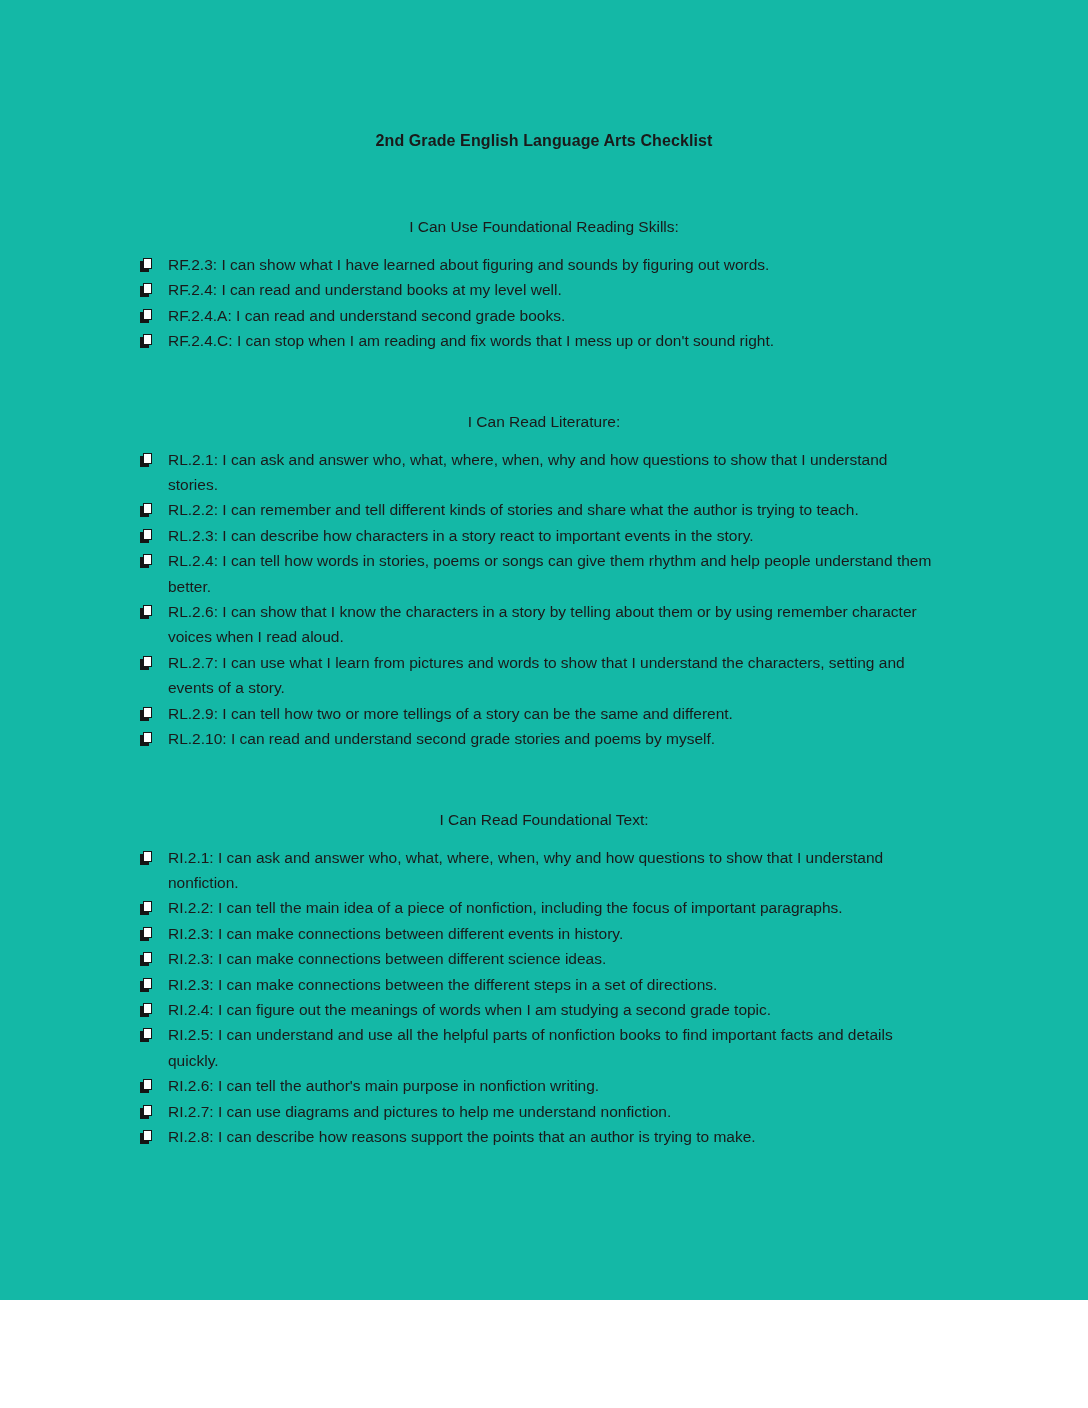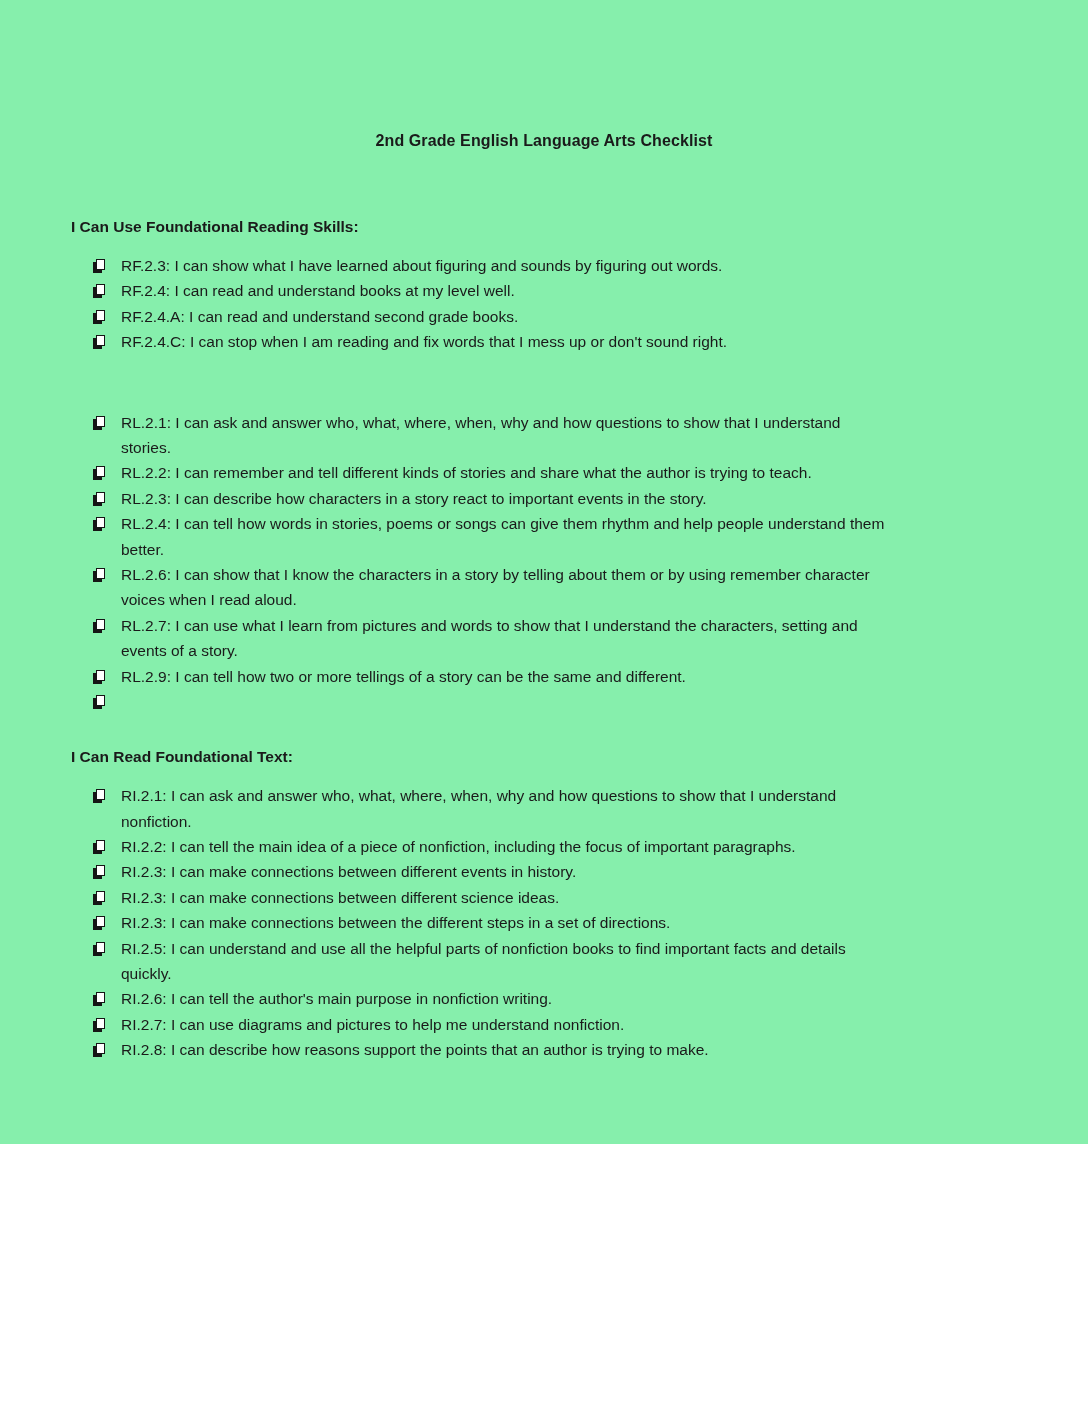--- a/index.html
+++ b/index.html
@@ -3,45 +3,46 @@
 <meta charset="utf-8">
 <style>
   html, body {
     margin: 0;
     padding: 0;
     background: #ffffff;
   }
   .page {
     position: relative;
     width: 1088px;
-    height: 1144px;
+    height: 1300px;
     margin: 0 auto;
-    background: #86efac;
+    background: #14b8a6;
     overflow: hidden;
     font-family: "Liberation Sans", "DejaVu Sans", sans-serif;
     color: #1a1a1a;
     box-sizing: border-box;
-    padding: 0 57px;
+    padding: 0 104px;
   }
   .doc-title {
     margin: 0;
     margin-top: 131px;
     text-align: center;
     font-size: 16px;
     font-weight: bold;
     line-height: 20px;
     letter-spacing: 0.1px;
   }
   .section { margin-top: 55px; }
   .section:first-child { margin-top: 63px; }
   .section-heading {
-    margin: 14px;
+    margin: 8px;
     font-size: 15.5px;
-    font-weight: bold;
+    font-weight: normal;
     line-height: 25px;
+    text-align: center;
   }
   ul.items {
     list-style: none;
     margin: 13px 0 0 0;
     padding: 0;
   }
   li.item {
     position: relative;
     padding-left: 64px;
     font-size: 15.5px;
@@ -104,20 +105,21 @@
   </li>
 
   <li class="item">
     <span class="checkbox"></span>
     <span class="item-text">RF.2.4.C: I can stop when I am reading and fix words that I mess up or don't sound right.</span>
   </li>
 </ul>
   </section>
 
   <section class="section">
+    <h2 class="section-heading">I Can Read Literature:</h2>
     <ul class="items">
   <li class="item">
     <span class="checkbox"></span>
     <span class="item-text">RL.2.1: I can ask and answer who, what, where, when, why and how questions to show that I understand stories.</span>
   </li>
 
   <li class="item">
     <span class="checkbox"></span>
     <span class="item-text">RL.2.2: I can remember and tell different kinds of stories and share what the author is trying to teach.</span>
   </li>
@@ -143,20 +145,21 @@
     <span class="item-text">RL.2.7: I can use what I learn from pictures and words to show that I understand the characters, setting and events of a story.</span>
   </li>
 
   <li class="item">
     <span class="checkbox"></span>
     <span class="item-text">RL.2.9: I can tell how two or more tellings of a story can be the same and different.</span>
   </li>
 
   <li class="item">
     <span class="checkbox"></span>
+    <span class="item-text">RL.2.10: I can read and understand second grade stories and poems by myself.</span>
   </li>
 </ul>
   </section>
 
   <section class="section">
     <h2 class="section-heading">I Can Read Foundational Text:</h2>
     <ul class="items">
   <li class="item">
     <span class="checkbox"></span>
     <span class="item-text">RI.2.1: I can ask and answer who, what, where, when, why and how questions to show that I understand nonfiction.</span>
@@ -175,20 +178,24 @@
   <li class="item">
     <span class="checkbox"></span>
     <span class="item-text">RI.2.3: I can make connections between different science ideas.</span>
   </li>
 
   <li class="item">
     <span class="checkbox"></span>
     <span class="item-text">RI.2.3: I can make connections between the different steps in a set of directions.</span>
   </li>
 
+  <li class="item">
+    <span class="checkbox"></span>
+    <span class="item-text">RI.2.4: I can figure out the meanings of words when I am studying a second grade topic.</span>
+  </li>
 
   <li class="item">
     <span class="checkbox"></span>
     <span class="item-text">RI.2.5: I can understand and use all the helpful parts of nonfiction books to find important facts and details quickly.</span>
   </li>
 
   <li class="item">
     <span class="checkbox"></span>
     <span class="item-text">RI.2.6: I can tell the author's main purpose in nonfiction writing.</span>
   </li>

